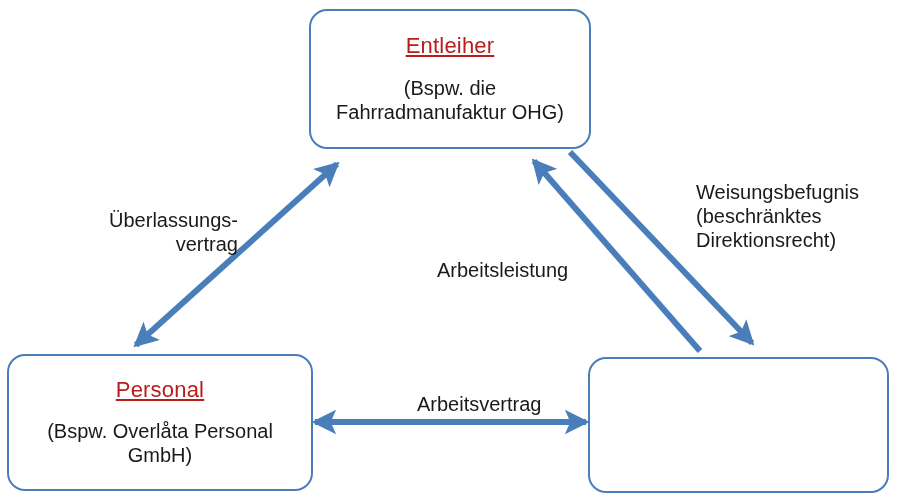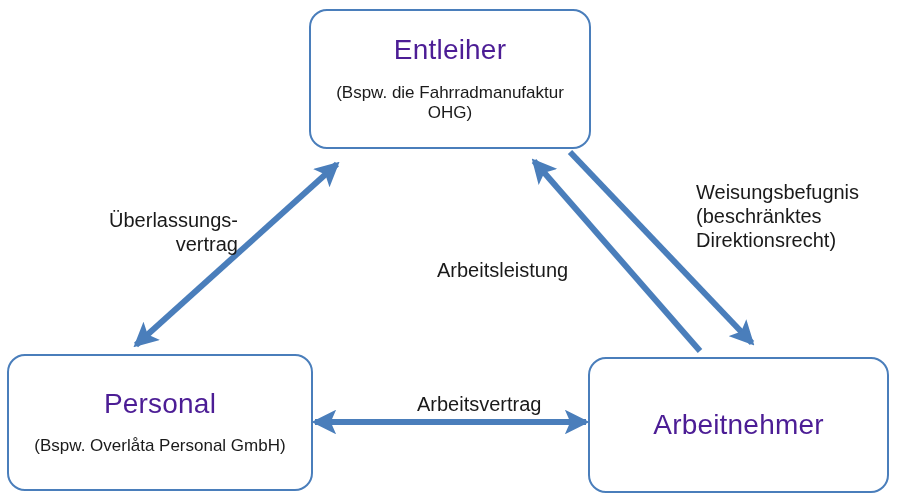--- a/index.html
+++ b/index.html
@@ -33,29 +33,30 @@
     border-radius: 18px;
     background: #ffffff;
     display: flex;
     flex-direction: column;
     align-items: center;
     justify-content: center;
     text-align: center;
     padding: 4px 10px;
   }
   .node-title {
-    font-size: 28px;
+    font-size: 22px;
     line-height: 1.12;
     font-weight: 400;
     letter-spacing: 0.2px;
-    color: #4c1d95;
+    color: #b91c1c;
     white-space: nowrap;
+    text-decoration: underline;
   }
   .node-sub {
-    font-size: 17px;
+    font-size: 20px;
     line-height: 1.2;
     color: #1a1a1a;
     margin-top: 17px;
     max-width: 270px;
   }
 
   #node-entleiher {
     left: 309px;
     top: 9px;
     width: 282px;
@@ -136,21 +137,20 @@
 Fahrradmanufaktur OHG)</div>
   </div>
 
   <div class="node" id="node-verleiher">
     <div class="node-title">Personal</div>
     <div class="node-sub">(Bspw. Overlåta Personal
 GmbH)</div>
   </div>
 
   <div class="node" id="node-arbeitnehmer">
-    <div class="node-title">Arbeitnehmer</div>
   </div>
 
   <div class="edge-label" id="label-ueberlassungsvertrag">Überlassungs-
 vertrag</div>
 
   <div class="edge-label" id="label-weisungsbefugnis">Weisungsbefugnis
 (beschränktes
 Direktionsrecht)</div>
 
   <div class="edge-label" id="label-arbeitsleistung">Arbeitsleistung</div>

